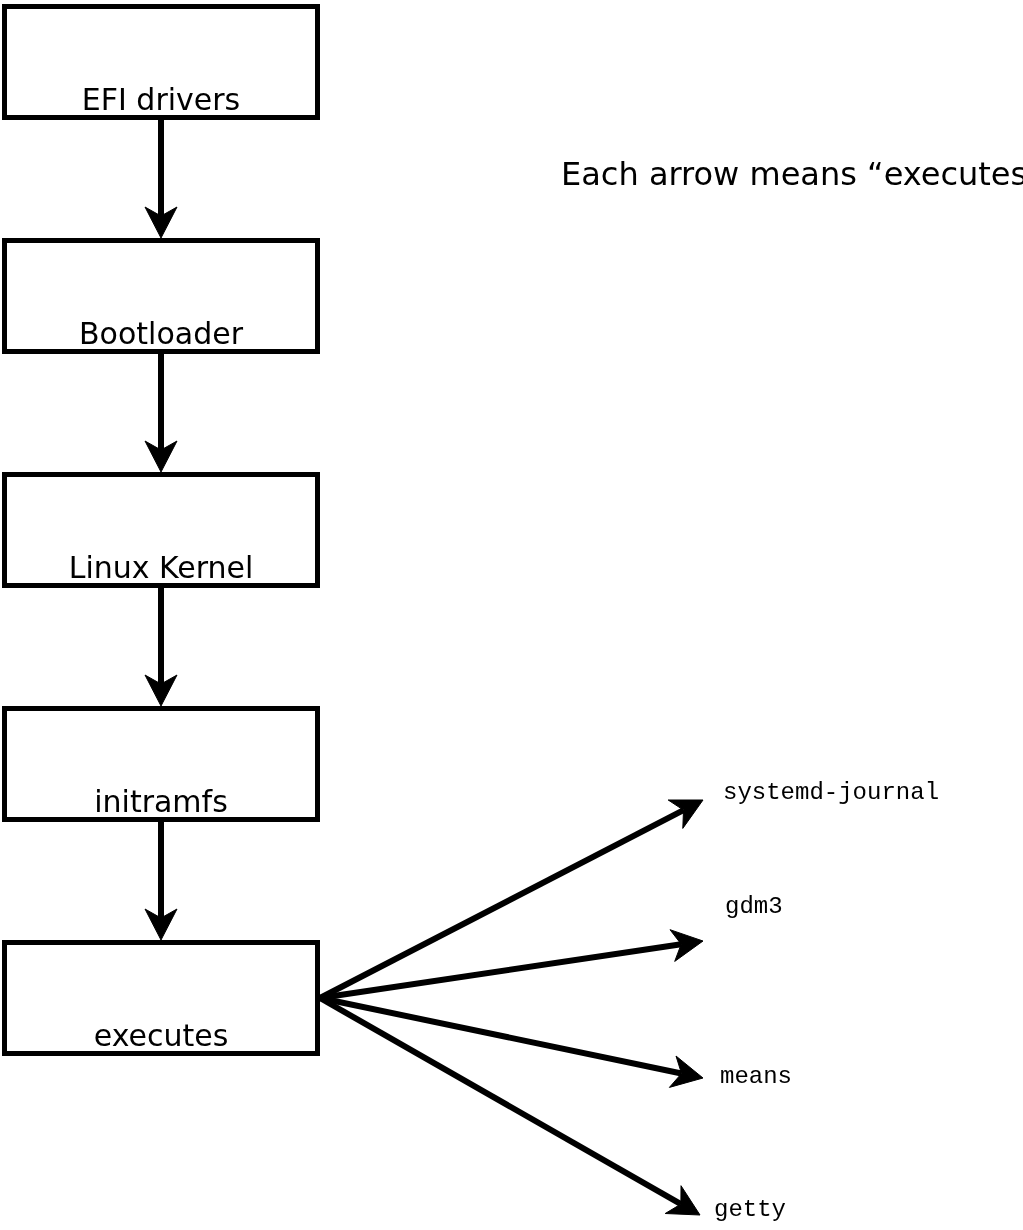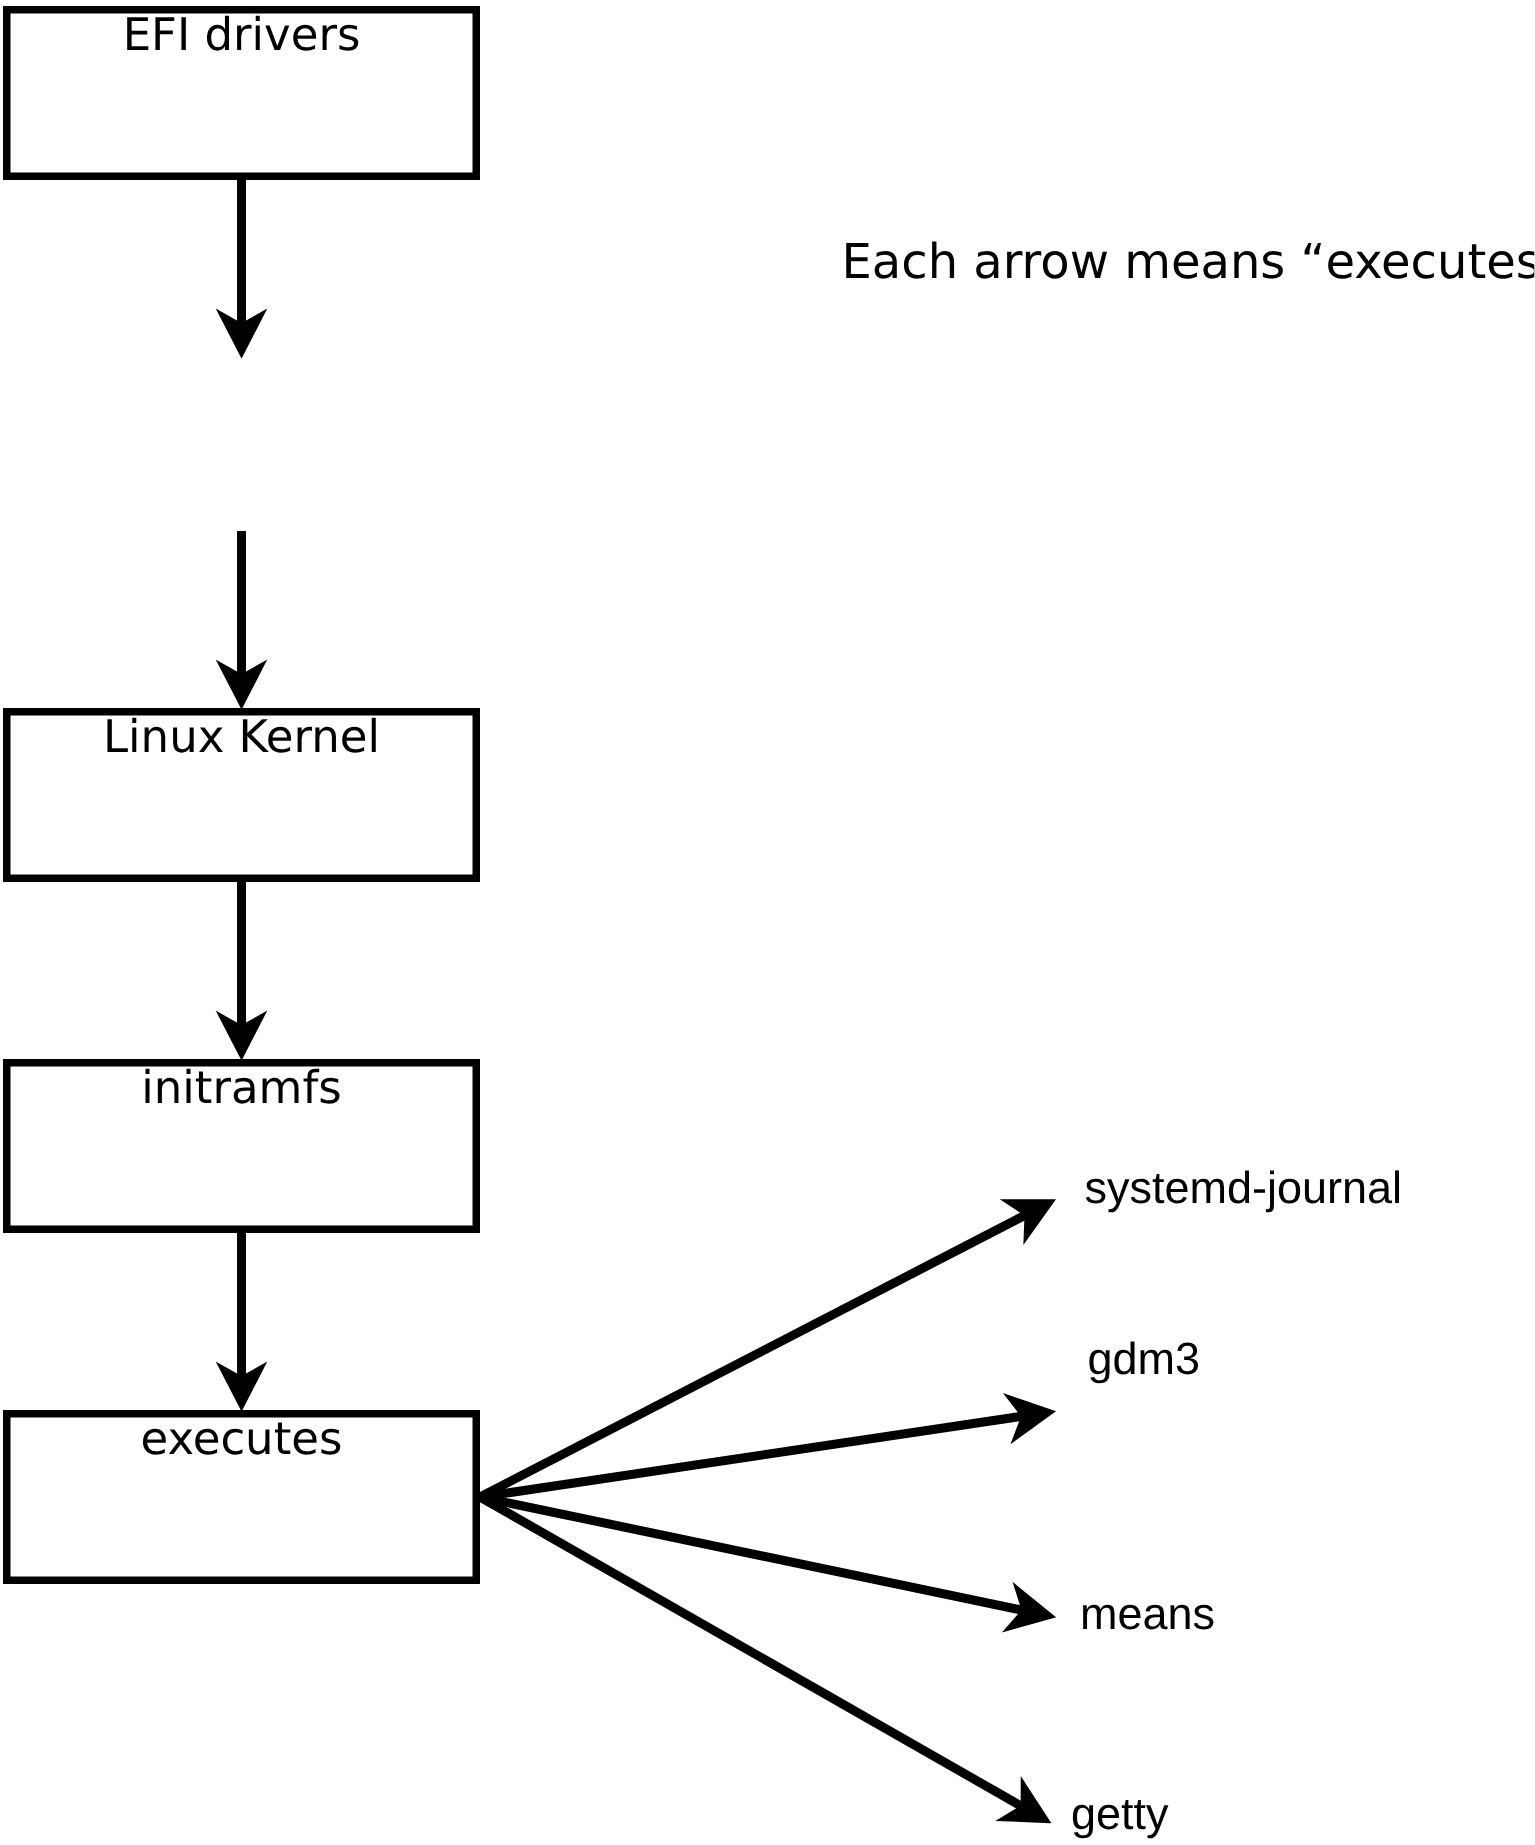--- a/index.html
+++ b/index.html
@@ -21,38 +21,38 @@
   .arrows-layer path { fill: #000000; stroke: #000000; stroke-width: 1; }
   .node {
     position: absolute;
     left: 2px;
     width: 318px;
     height: 116px;
     box-sizing: border-box;
     border: 5px solid #000000;
     background: #ffffff;
     display: flex;
-    align-items: flex-start;
+    align-items: flex-end;
     justify-content: center;
     font-size: 30px;
     line-height: 1;
     white-space: nowrap;
   }
   .note {
     position: absolute;
     left: 561px;
     top: 157px;
     font-size: 32px;
     line-height: 34px;
     white-space: nowrap;
   }
   .proc {
     position: absolute;
-    font-family: Liberation Sans, sans-serif;
-    font-size: 30px;
+    font-family: Liberation Mono, monospace;
+    font-size: 24px;
     line-height: 30px;
     white-space: nowrap;
   }
   .proc-systemd-journal { left: 723px; top: 778px; }
   .proc-gdm3            { left: 725px; top: 892px; }
   .proc-getty           { left: 720px; top: 1062px; }
   .proc-sshd            { left: 714px; top: 1195px; }
 </style>
 </head>
 <body>
@@ -92,20 +92,23 @@
     </g>
     <g>
       <line x1="320" y1="998" x2="680.9" y2="1204.1"></line>
       <path d="M700,1215 L665.2,1213.5 L680.9,1204.1 L681.0,1185.7 Z"></path>
     </g>
   </svg>
 
   <div class="node" style="top:4px">
     <span>EFI drivers</span>
   </div>
+  <div class="node" style="top:238px">
+    <span>Bootloader</span>
+  </div>
   <div class="node" style="top:472px">
     <span>Linux Kernel</span>
   </div>
   <div class="node" style="top:706px">
     <span>initramfs</span>
   </div>
   <div class="node" style="top:940px">
     <span>executes</span>
   </div>
 

